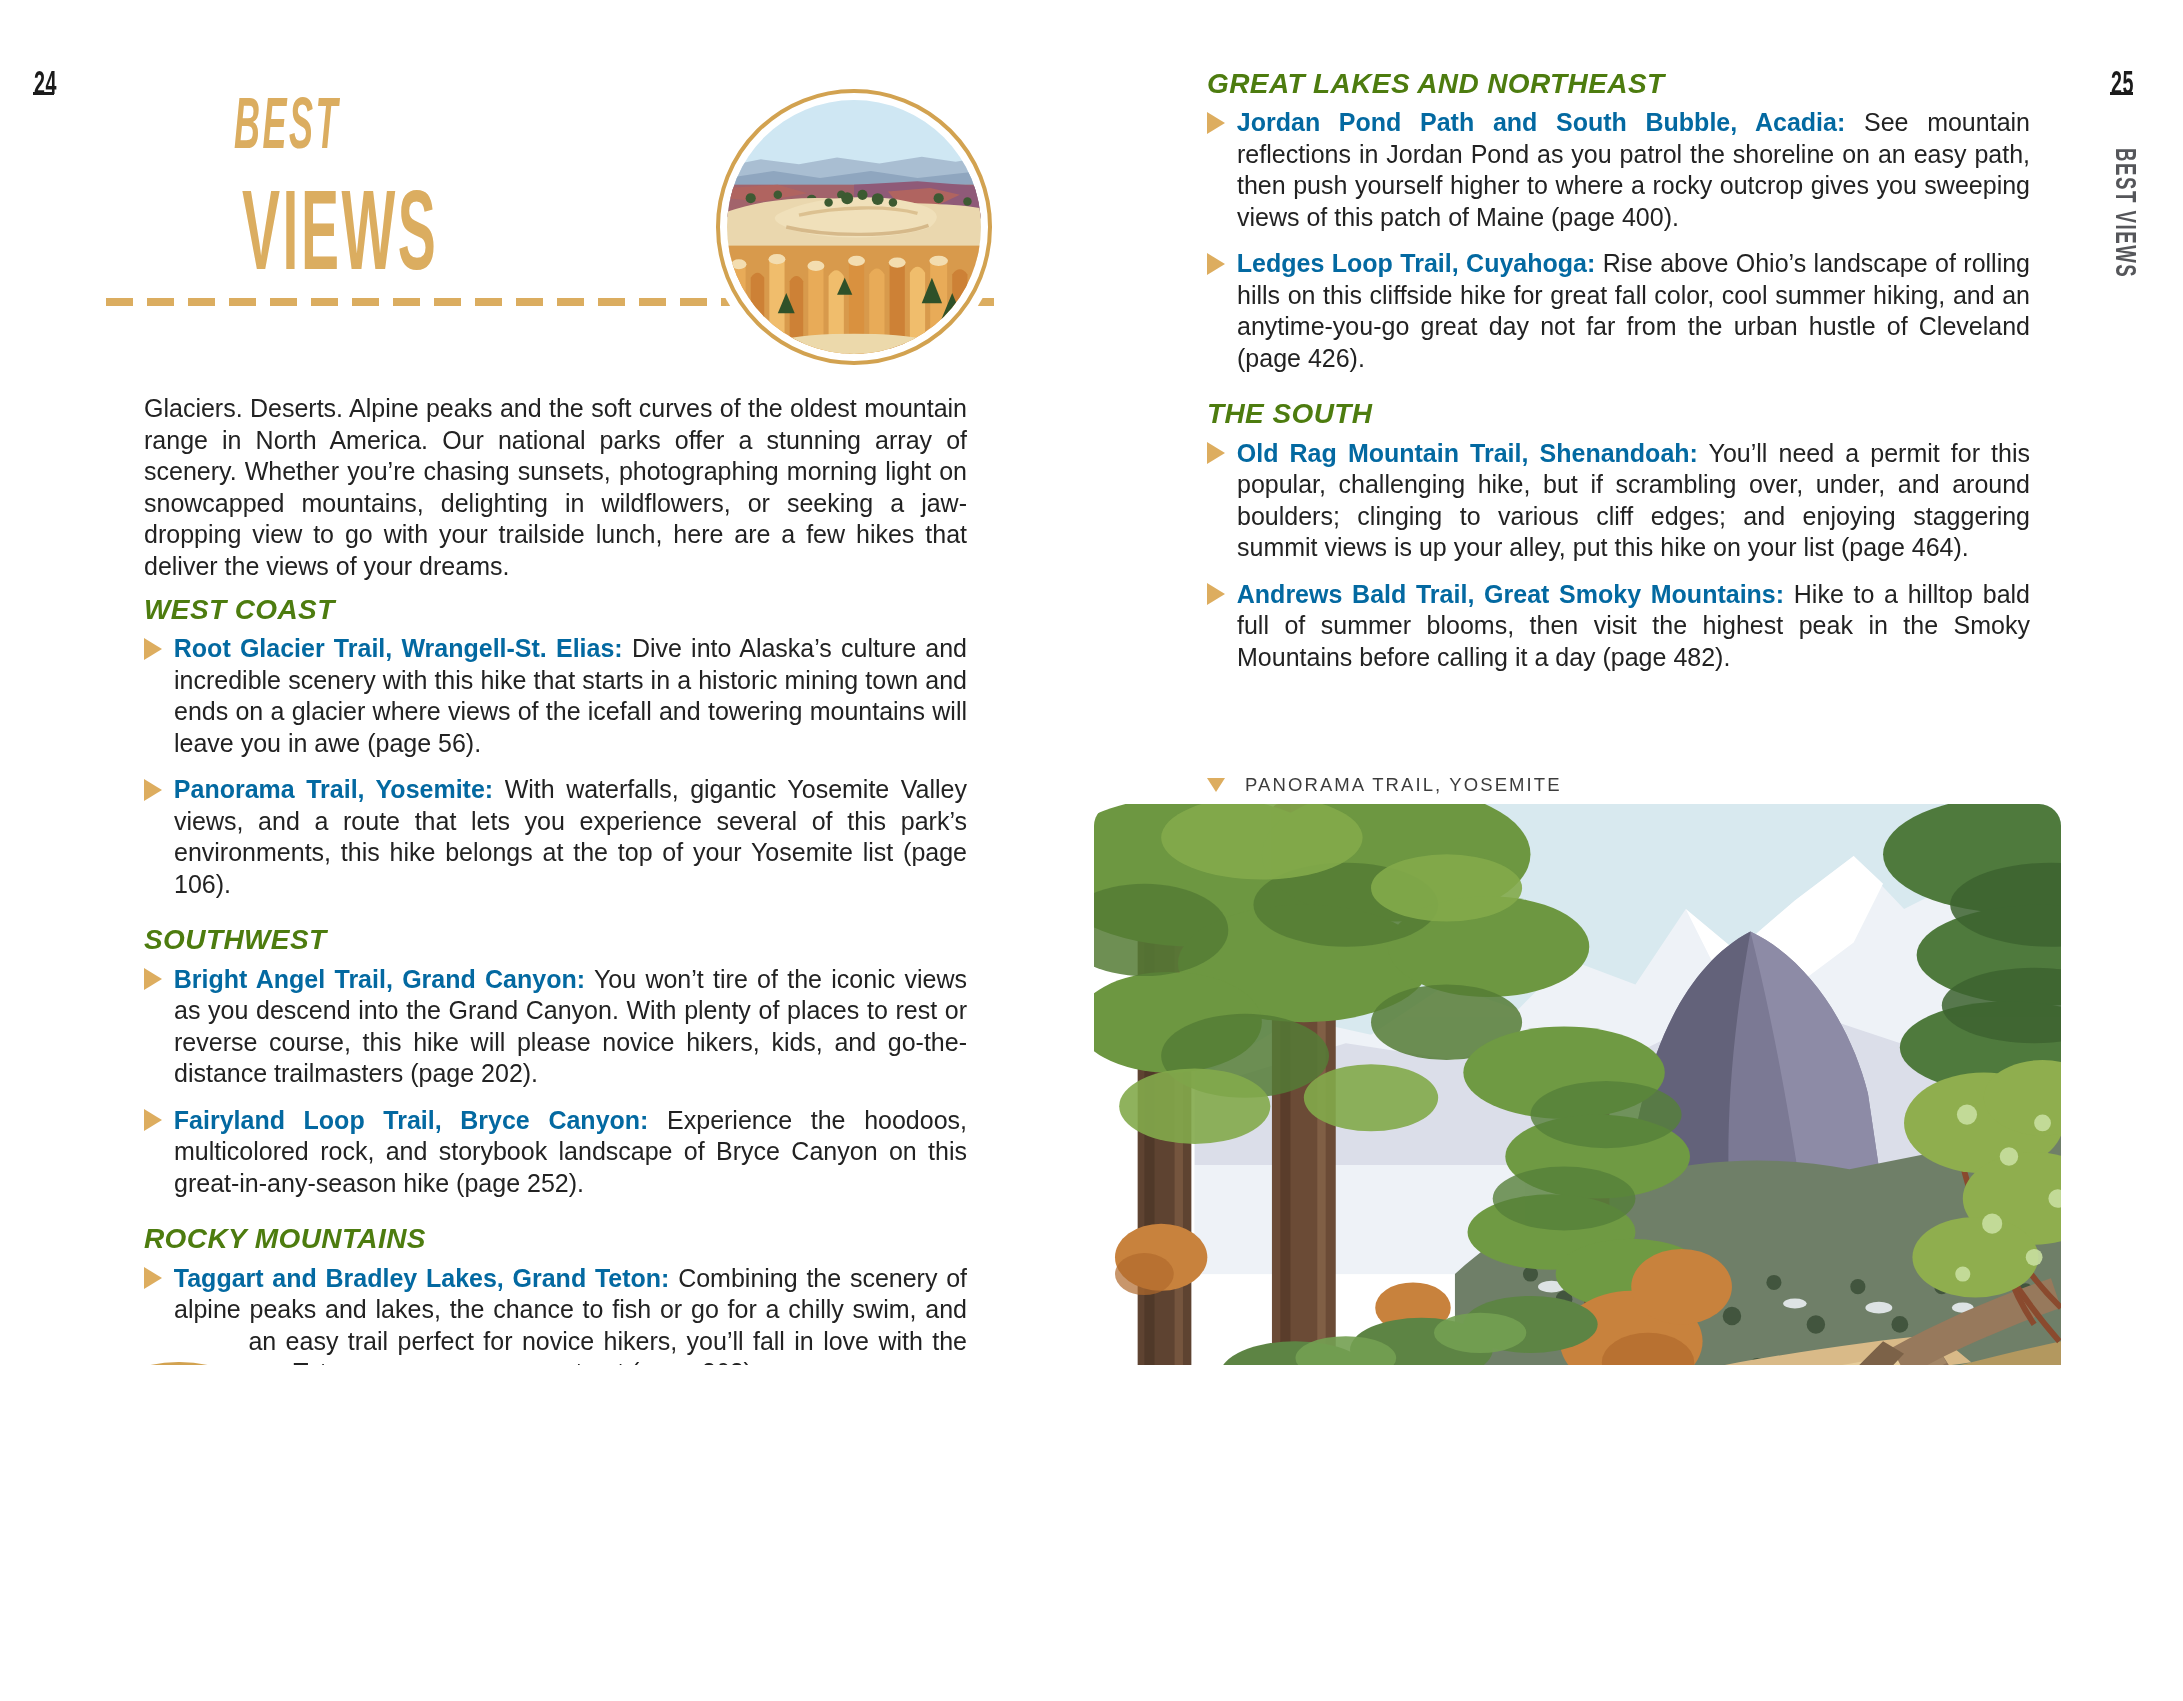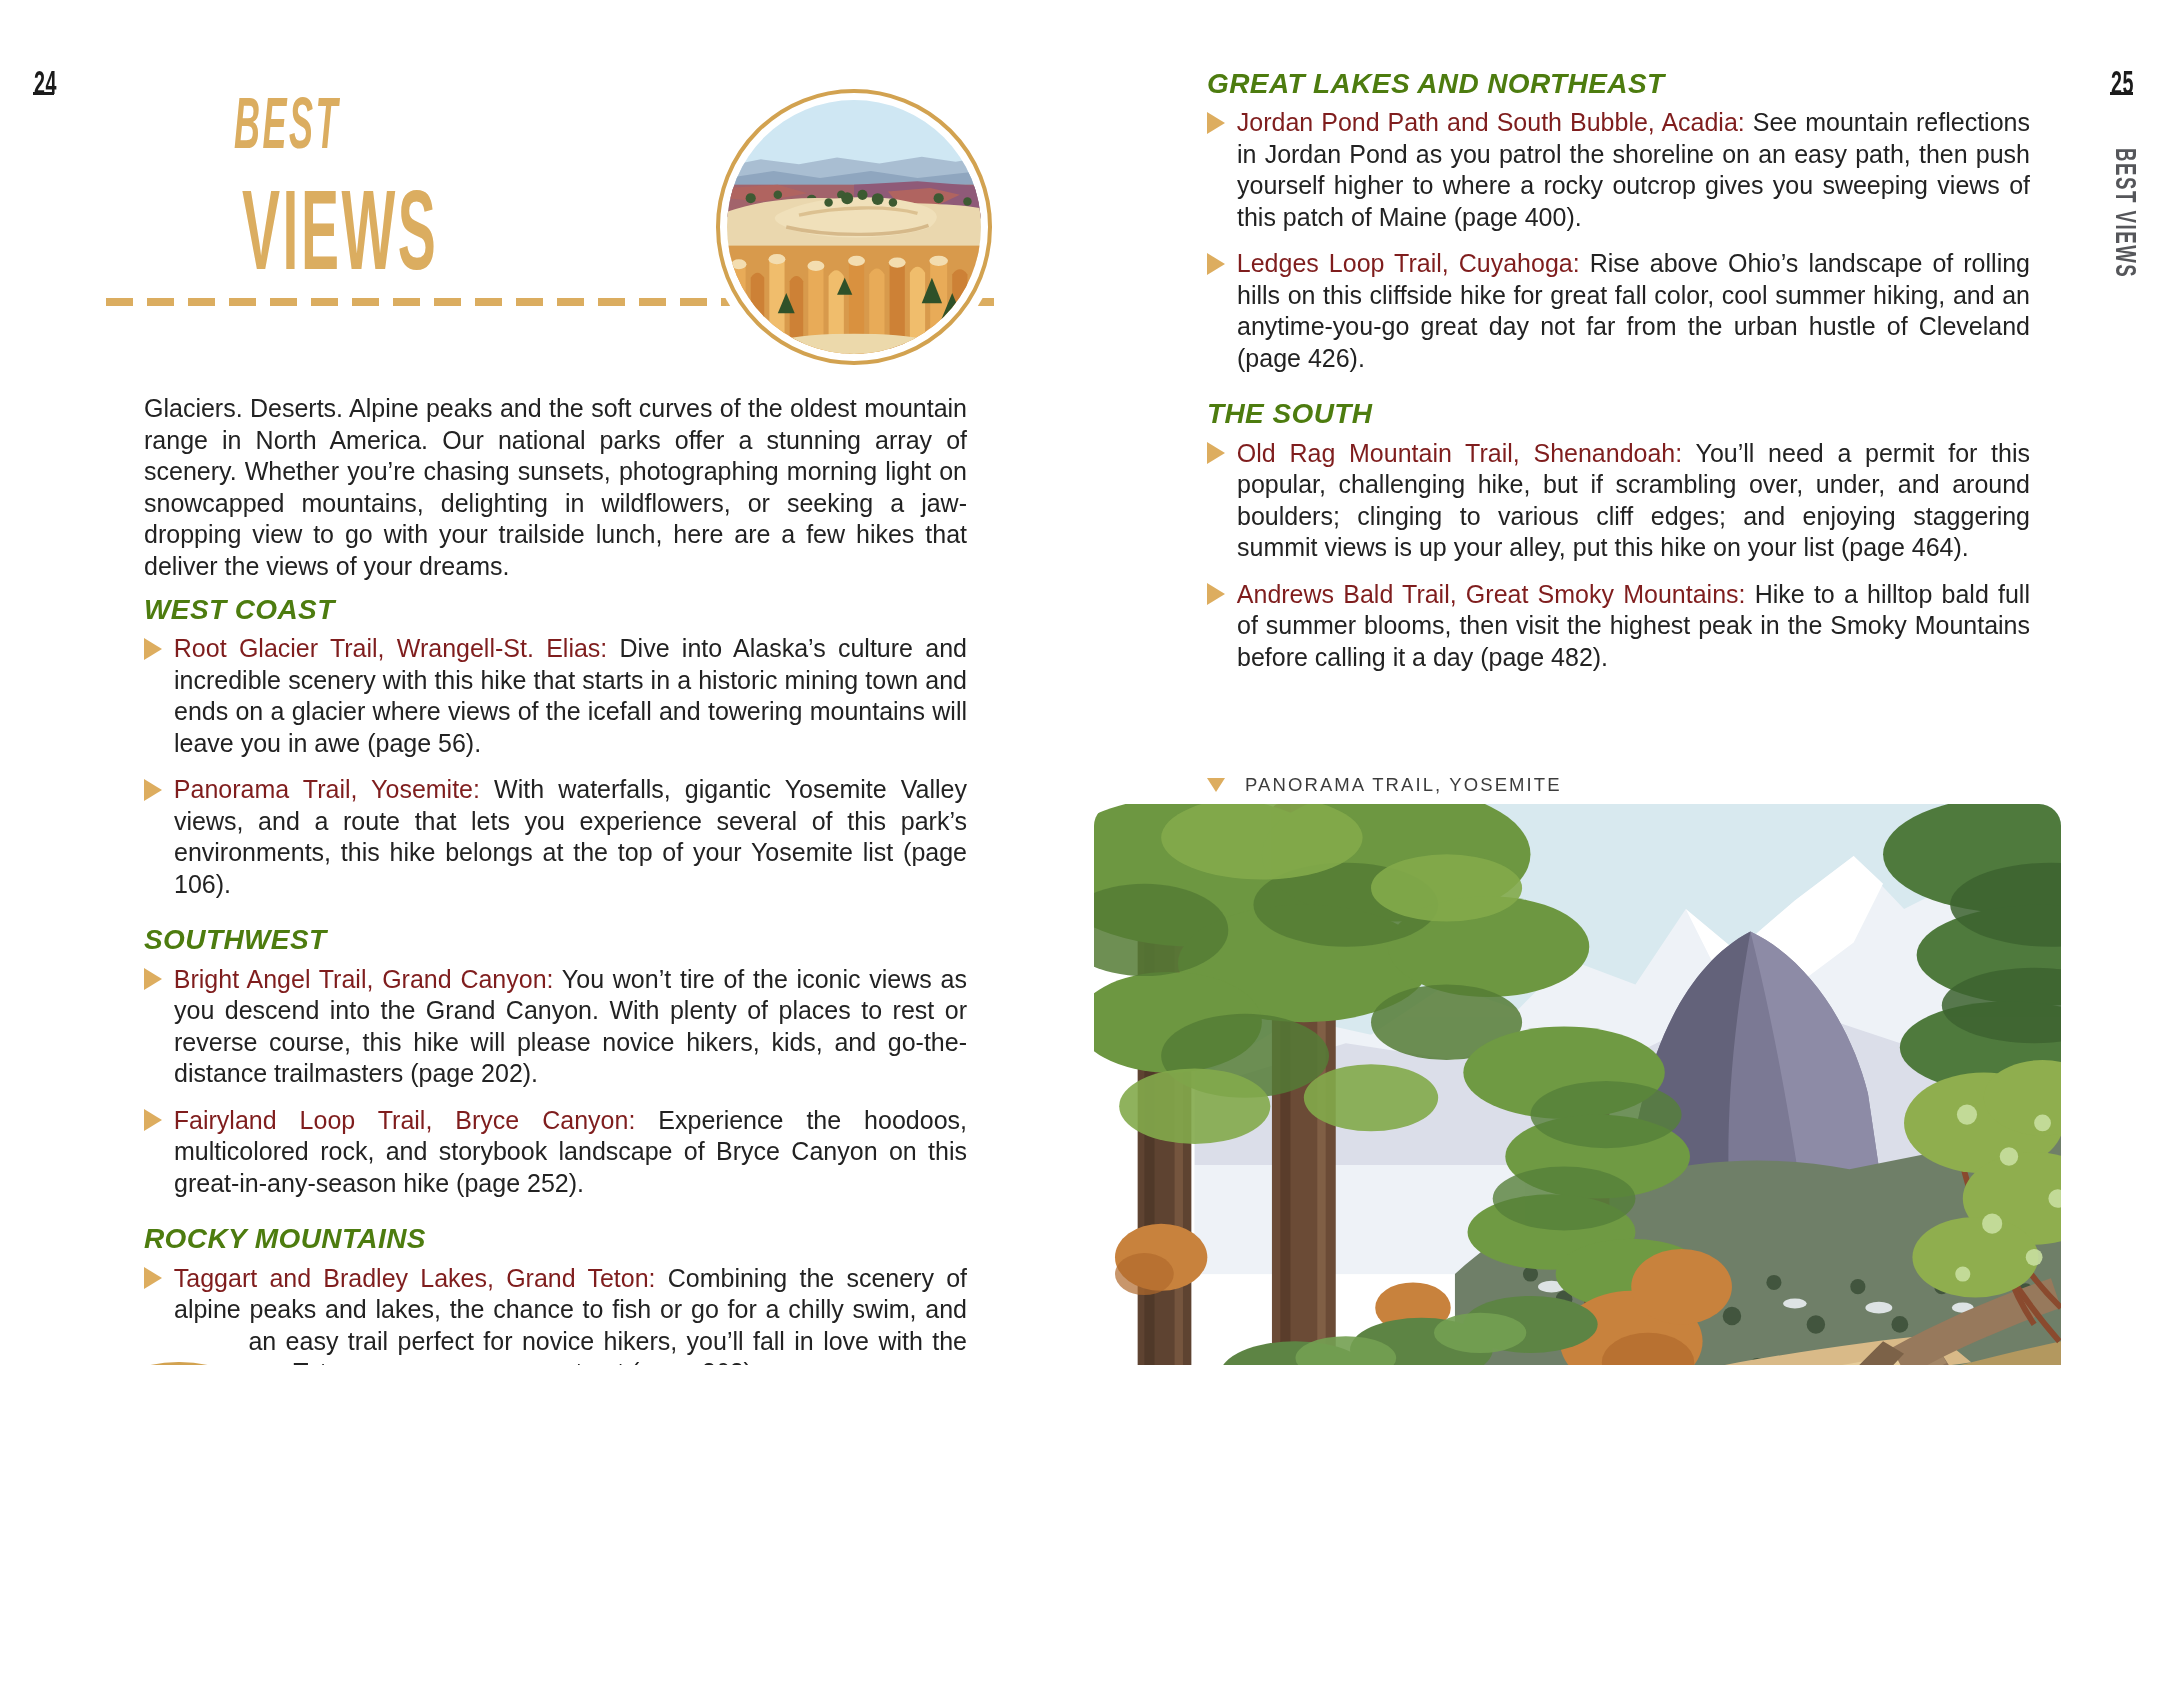--- a/index.html
+++ b/index.html
@@ -42,21 +42,21 @@
   #right-col{left:1207px;top:69px;}
   .col p{margin:0 0 15px 0;text-align:justify;}
   .col p.intro{margin-bottom:13px;}
   .col h3{margin:25px 0 8.4px 0;font-size:28px;line-height:30px;font-weight:700;
           color:#4d7c0f;letter-spacing:0.4px;font-style:italic;}
   .col h3.first{margin-top:0;}
   .col p.item{padding-left:30px;text-indent:-30px;}
   .tri{display:inline-block;width:0;height:0;border-top:11px solid rgba(0,0,0,0);
        border-bottom:11px solid rgba(0,0,0,0);border-left:18.5px solid #ddad5f;
        margin-right:11.8px;vertical-align:-2.5px;}
-  .lead{font-weight:400;color:#7f1d1d;}
+  .lead{font-weight:700;color:#0369a1;}
   .wrap-circle{float:left;width:353px;height:494px;
                shape-outside:circle(164px at 34px 291px);}
 
   
   #caption{position:absolute;left:1207px;top:774px;display:flex;align-items:center;
            font-size:18.5px;letter-spacing:2.1px;color:#3c3c3c;text-align:right;}
   .tri-down{display:inline-block;width:0;height:0;border-left:9.2px solid rgba(0,0,0,0);
             border-right:9.2px solid rgba(0,0,0,0);border-top:14.3px solid #ddad5f;
             margin-right:20px;}
   #photo{position:absolute;left:1094px;top:804px;width:967px;height:831px;

